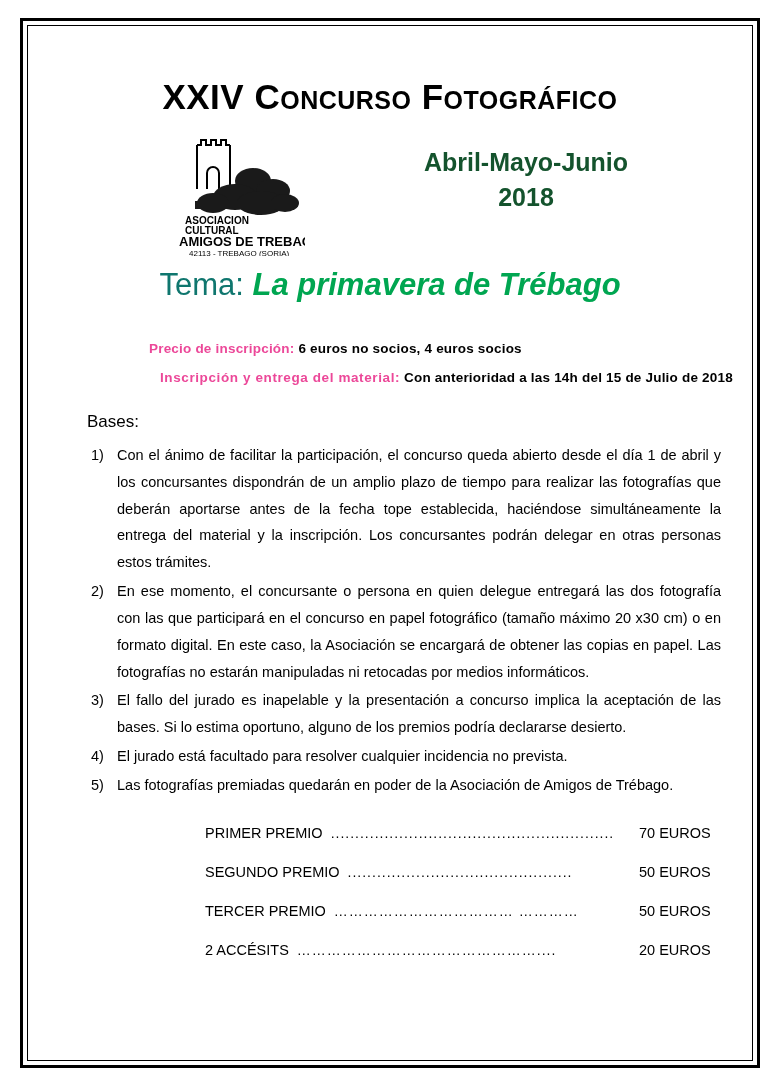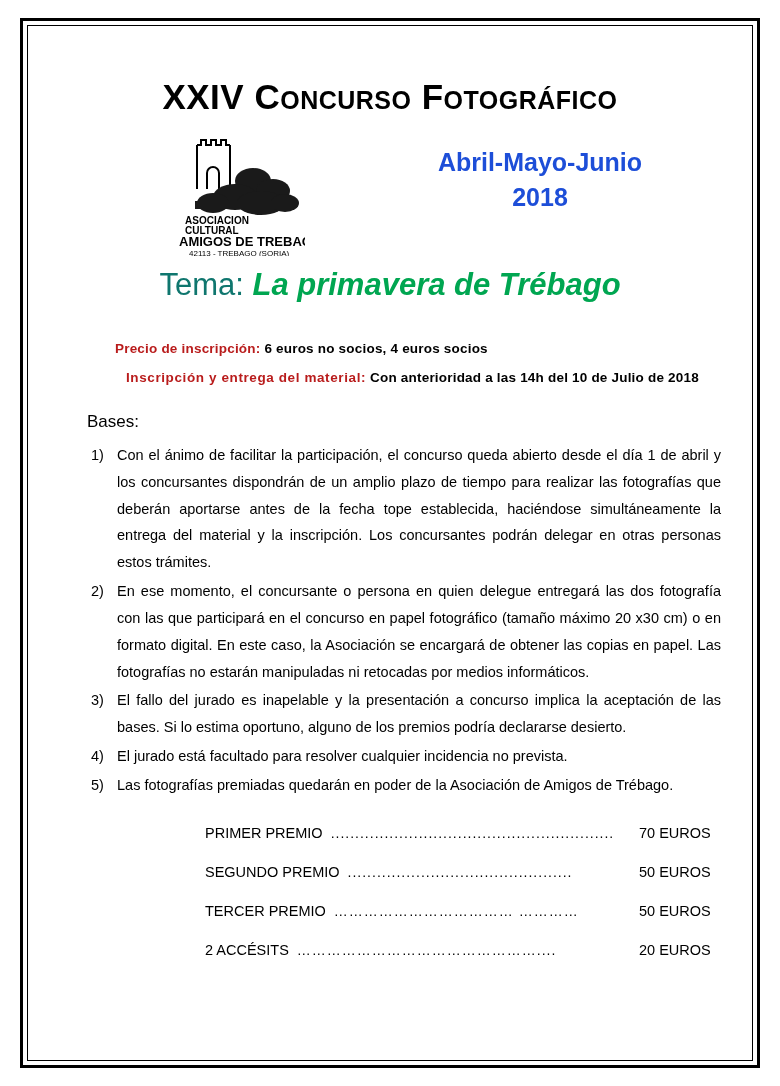--- a/index.html
+++ b/index.html
@@ -69,25 +69,25 @@
   .logo {
     position: absolute;
     left: 120px;
     top: 0px;
     width: 140px;
     height: 125px;
   }
   .logo svg { display: block; }
   .datebox {
     position: absolute;
-    left: 330px;
+    left: 316px;
     top: 14px;
     width: 330px;
     text-align: center;
-    color: #1d4ed8;
+    color: #14532d;
     font-weight: bold;
     font-size: 25px;
     line-height: 1.4;
   }
   
   .tema {
     text-align: center;
     font-size: 31px;
     margin-top: 6px;
     white-space: nowrap;
@@ -103,21 +103,21 @@
   .meta {
     margin-top: 38px;
     padding-left: 70px;
   }
   .meta-line {
     font-size: 13.5px;
     font-weight: bold;
     margin-bottom: 14px;
     letter-spacing: 0.2px;
   }
-  .meta-line .k { color: #b91c1c; }
+  .meta-line .k { color: #ec4899; margin-left: 34px; }
   .meta-line .v { color: #000; }
   .meta-line.small .k { letter-spacing: 0.6px; padding-left: 11px; }
   
   .bases-head {
     margin-top: 27px;
     padding-left: 42px;
     font-size: 17px;
     color: #000;
   }
   ol.bases {
@@ -224,21 +224,21 @@
       <span class="value">La primavera de Trébago</span>
     </div>
 
     <div class="meta">
       <div class="meta-line">
         <span class="k">Precio de inscripción:</span>
         <span class="v">6 euros no socios, 4 euros socios</span>
       </div>
       <div class="meta-line small">
         <span class="k">Inscripción y entrega del material:</span>
-        <span class="v">Con anterioridad a las 14h del 10 de Julio de 2018</span>
+        <span class="v">Con anterioridad a las 14h del 15 de Julio de 2018</span>
       </div>
     </div>
 
     <div class="bases-head">Bases:</div>
 
     <ol class="bases">
       <li>Con el ánimo de facilitar la participación, el concurso queda abierto desde el día 1 de abril y los concursantes dispondrán de un amplio plazo de tiempo para realizar las fotografías que deberán aportarse antes de la fecha tope establecida, haciéndose simultáneamente la entrega del material y la inscripción. Los concursantes podrán delegar en otras personas estos trámites.</li>
       <li>En ese momento, el concursante o persona en quien delegue entregará las dos fotografía con las que participará en el concurso en papel fotográfico (tamaño máximo 20 x30 cm) o en formato digital. En este caso, la Asociación se encargará de obtener las copias en papel. Las fotografías no estarán manipuladas ni retocadas por medios informáticos.</li>
       <li>El fallo del jurado es inapelable y la presentación a concurso implica la aceptación de las bases. Si lo estima oportuno, alguno de los premios podría declararse desierto.</li>
       <li>El jurado está facultado para resolver cualquier incidencia no prevista.</li>

